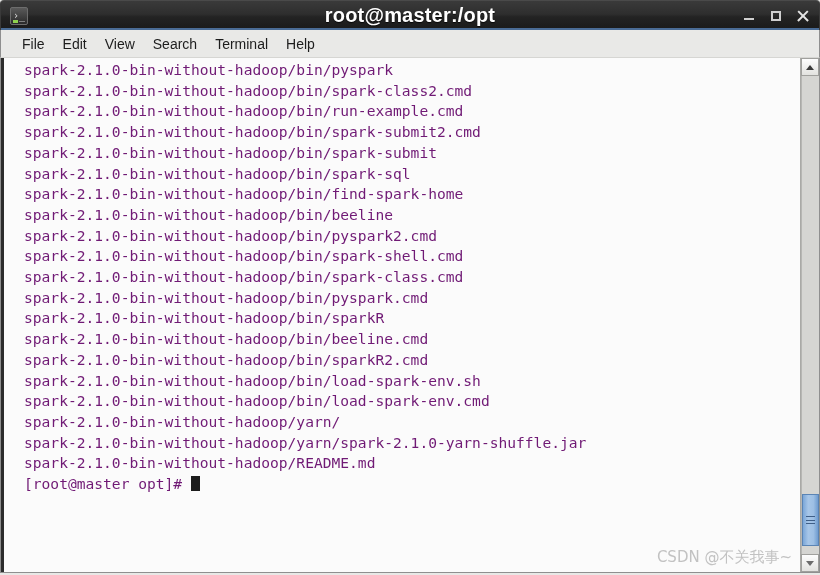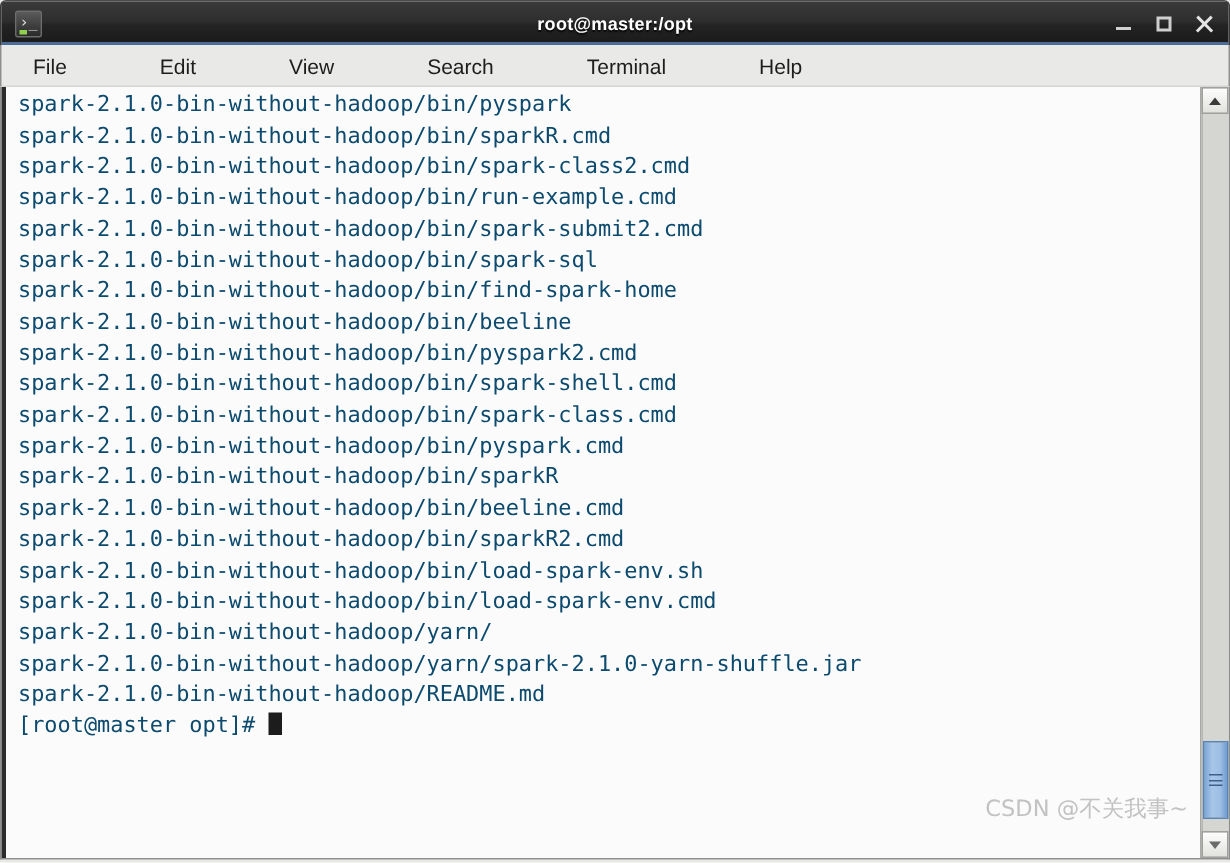--- a/index.html
+++ b/index.html
@@ -69,21 +69,21 @@
     bottom: 1px;
     width: 5px;
     height: 3px;
     background: #8fd14f;
   }
   .title-text {
     position: absolute;
     left: 0; right: 0;
     text-align: center;
     color: #ffffff;
-    font-size: 12px;
+    font-size: 20px;
     font-weight: bold;
     letter-spacing: 0.2px;
     text-shadow: 0 1px 1px rgba(0,0,0,.8);
     pointer-events: none;
   }
   .win-buttons {
     margin-left: auto;
     margin-right: 9px;
     display: flex;
     align-items: center;
@@ -128,21 +128,20 @@
   .menubar {
     height: 28px;
     background: #e9e9e7;
     border-left: 1px solid #8f8f8f;
     border-right: 1px solid #8f8f8f;
     box-sizing: border-box;
     display: flex;
     align-items: center;
     padding-left: 12px;
     border-bottom: 1px solid #d6d6d3;
-    gap: 44px;
   }
   .menu-item {
     font-size: 14px;
     color: #1d1d1d;
     padding: 2px 9px;
     cursor: default;
     white-space: nowrap;
   }
 
   
@@ -161,36 +160,36 @@
     background: #fbfbfb;
     border-left: 3px solid #2c2c2c;
     box-sizing: border-box;
     overflow: hidden;
     padding-top: 2px;
   }
   .term-line {
     font-family: "DejaVu Sans Mono", monospace;
     font-size: 14.6px;
     line-height: 20.7px;
-    color: #0c4a6e;
+    color: #701a75;
     white-space: pre;
-    padding-left: 8px;
+    padding-left: 20px;
     letter-spacing: 0px;
   }
   .cursor {
     display: inline-block;
     width: 9px;
     height: 15px;
     background: #1c1c1c;
     vertical-align: -2px;
   }
   .watermark {
     position: absolute;
     right: 8px;
-    bottom: 23px;
+    bottom: 5px;
     font-family: "DejaVu Sans", sans-serif;
     font-size: 15px;
     color: #c2c2c2;
     white-space: nowrap;
     pointer-events: none;
   }
 
   
   .scrollbar {
     width: 19px;
@@ -278,24 +277,24 @@
     <div class="menu-item">View</div>
     <div class="menu-item">Search</div>
     <div class="menu-item">Terminal</div>
     <div class="menu-item">Help</div>
   </div>
 
   <div class="body-area">
 
     <div class="term" id="term">
       <div class="term-line">spark-2.1.0-bin-without-hadoop/bin/pyspark</div>
-      <div class="term-line">spark-2.1.0-bin-without-hadoop/bin/sparkR.cmd</div>
       <div class="term-line">spark-2.1.0-bin-without-hadoop/bin/spark-class2.cmd</div>
       <div class="term-line">spark-2.1.0-bin-without-hadoop/bin/run-example.cmd</div>
       <div class="term-line">spark-2.1.0-bin-without-hadoop/bin/spark-submit2.cmd</div>
+      <div class="term-line">spark-2.1.0-bin-without-hadoop/bin/spark-submit</div>
       <div class="term-line">spark-2.1.0-bin-without-hadoop/bin/spark-sql</div>
       <div class="term-line">spark-2.1.0-bin-without-hadoop/bin/find-spark-home</div>
       <div class="term-line">spark-2.1.0-bin-without-hadoop/bin/beeline</div>
       <div class="term-line">spark-2.1.0-bin-without-hadoop/bin/pyspark2.cmd</div>
       <div class="term-line">spark-2.1.0-bin-without-hadoop/bin/spark-shell.cmd</div>
       <div class="term-line">spark-2.1.0-bin-without-hadoop/bin/spark-class.cmd</div>
       <div class="term-line">spark-2.1.0-bin-without-hadoop/bin/pyspark.cmd</div>
       <div class="term-line">spark-2.1.0-bin-without-hadoop/bin/sparkR</div>
       <div class="term-line">spark-2.1.0-bin-without-hadoop/bin/beeline.cmd</div>
       <div class="term-line">spark-2.1.0-bin-without-hadoop/bin/sparkR2.cmd</div>

